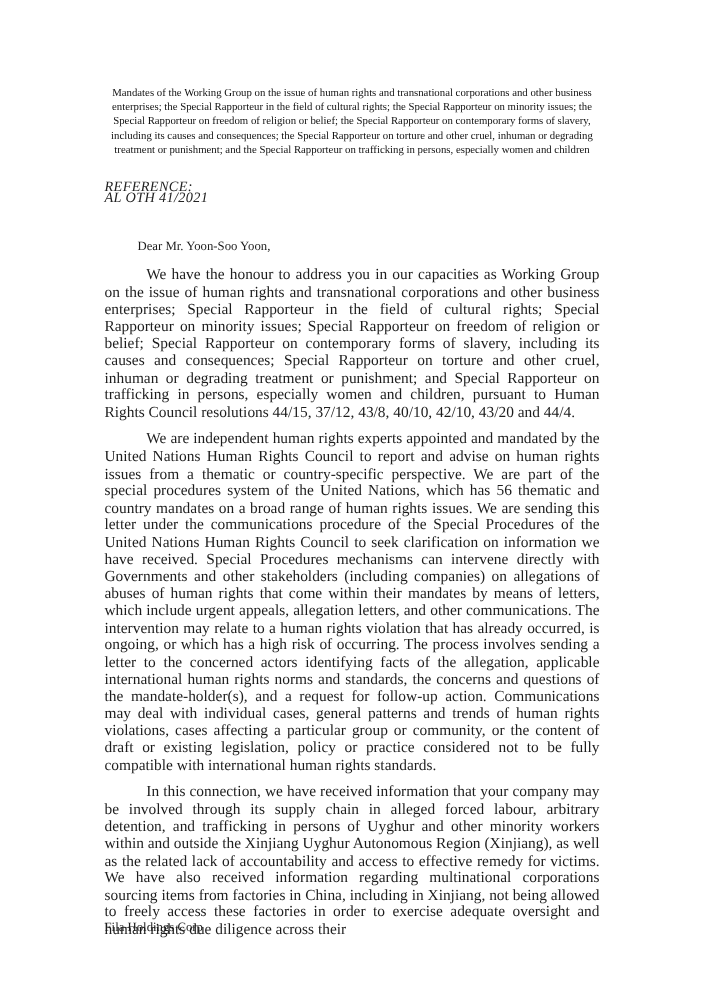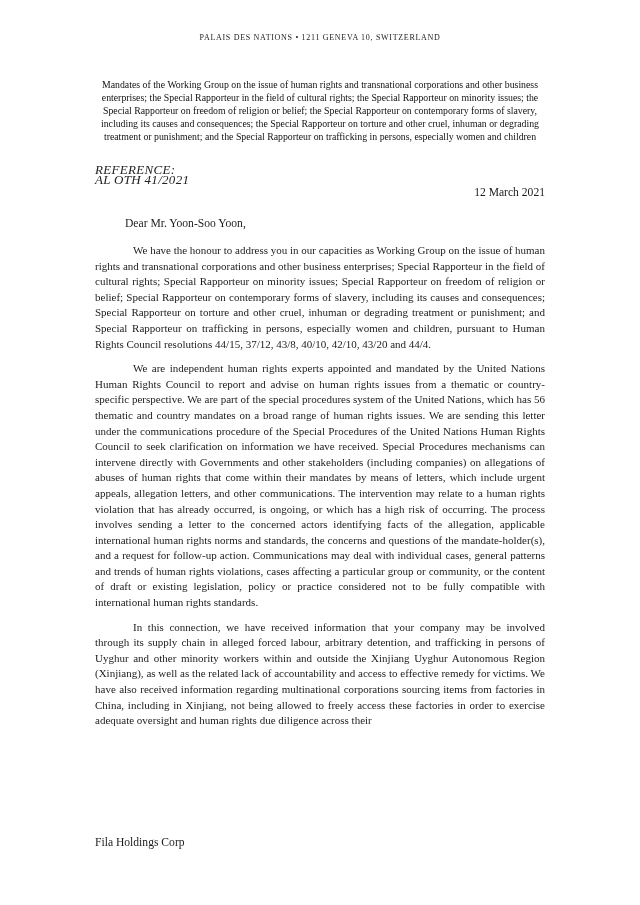--- a/index.html
+++ b/index.html
@@ -60,21 +60,21 @@
     left: 95px;
     font-size: 11.6px;
     color: #1c1c1c;
     margin-left: 30px;
   }
   .letter-body {
     position: absolute;
     top: 243px;
     left: 95px;
     right: 95px;
-    font-size: 11px;
+    font-size: 14px;
     line-height: 15.6px;
     text-align: justify;
     color: #1c1c1c;
   }
   .letter-body p {
     margin: 0 0 9px 0;
     text-indent: 38px;
   }
   .page-footer {
     position: absolute;
@@ -82,30 +82,28 @@
     left: 95px;
     font-size: 11.6px;
     color: #1c1c1c;
   }
 </style>
 </head>
 <body>
 
 <div class="page">
 
-  <div class="letterhead">PALAIS DES NATIONS • 1211 GENEVA 10, SWITZERLAND</div>
 
   <div class="mandates">Mandates of the Working Group on the issue of human rights and transnational corporations and other business enterprises; the Special Rapporteur in the field of cultural rights; the Special Rapporteur on minority issues; the Special Rapporteur on freedom of religion or belief; the Special Rapporteur on contemporary forms of slavery, including its causes and consequences; the Special Rapporteur on torture and other cruel, inhuman or degrading treatment or punishment; and the Special Rapporteur on trafficking in persons, especially women and children</div>
 
   <div class="reference">
     <div>REFERENCE:</div>
     <div>AL OTH 41/2021</div>
   </div>
 
-  <div class="date-line">12 March 2021</div>
 
   <div class="salutation">Dear Mr. Yoon-Soo Yoon,</div>
 
   <div class="letter-body">
     <p>We have the honour to address you in our capacities as Working Group on the issue of human rights and transnational corporations and other business enterprises; Special Rapporteur in the field of cultural rights; Special Rapporteur on minority issues; Special Rapporteur on freedom of religion or belief; Special Rapporteur on contemporary forms of slavery, including its causes and consequences; Special Rapporteur on torture and other cruel, inhuman or degrading treatment or punishment; and Special Rapporteur on trafficking in persons, especially women and children, pursuant to Human Rights Council resolutions 44/15, 37/12, 43/8, 40/10, 42/10, 43/20 and 44/4.</p>
     <p>We are independent human rights experts appointed and mandated by the United Nations Human Rights Council to report and advise on human rights issues from a thematic or country-specific perspective. We are part of the special procedures system of the United Nations, which has 56 thematic and country mandates on a broad range of human rights issues. We are sending this letter under the communications procedure of the Special Procedures of the United Nations Human Rights Council to seek clarification on information we have received. Special Procedures mechanisms can intervene directly with Governments and other stakeholders (including companies) on allegations of abuses of human rights that come within their mandates by means of letters, which include urgent appeals, allegation letters, and other communications. The intervention may relate to a human rights violation that has already occurred, is ongoing, or which has a high risk of occurring. The process involves sending a letter to the concerned actors identifying facts of the allegation, applicable international human rights norms and standards, the concerns and questions of the mandate-holder(s), and a request for follow-up action. Communications may deal with individual cases, general patterns and trends of human rights violations, cases affecting a particular group or community, or the content of draft or existing legislation, policy or practice considered not to be fully compatible with international human rights standards.</p>
     <p>In this connection, we have received information that your company may be involved through its supply chain in alleged forced labour, arbitrary detention, and trafficking in persons of Uyghur and other minority workers within and outside the Xinjiang Uyghur Autonomous Region (Xinjiang), as well as the related lack of accountability and access to effective remedy for victims. We have also received information regarding multinational corporations sourcing items from factories in China, including in Xinjiang, not being allowed to freely access these factories in order to exercise adequate oversight and human rights due diligence across their</p>
   </div>
 
   <div class="page-footer">Fila Holdings Corp</div>

